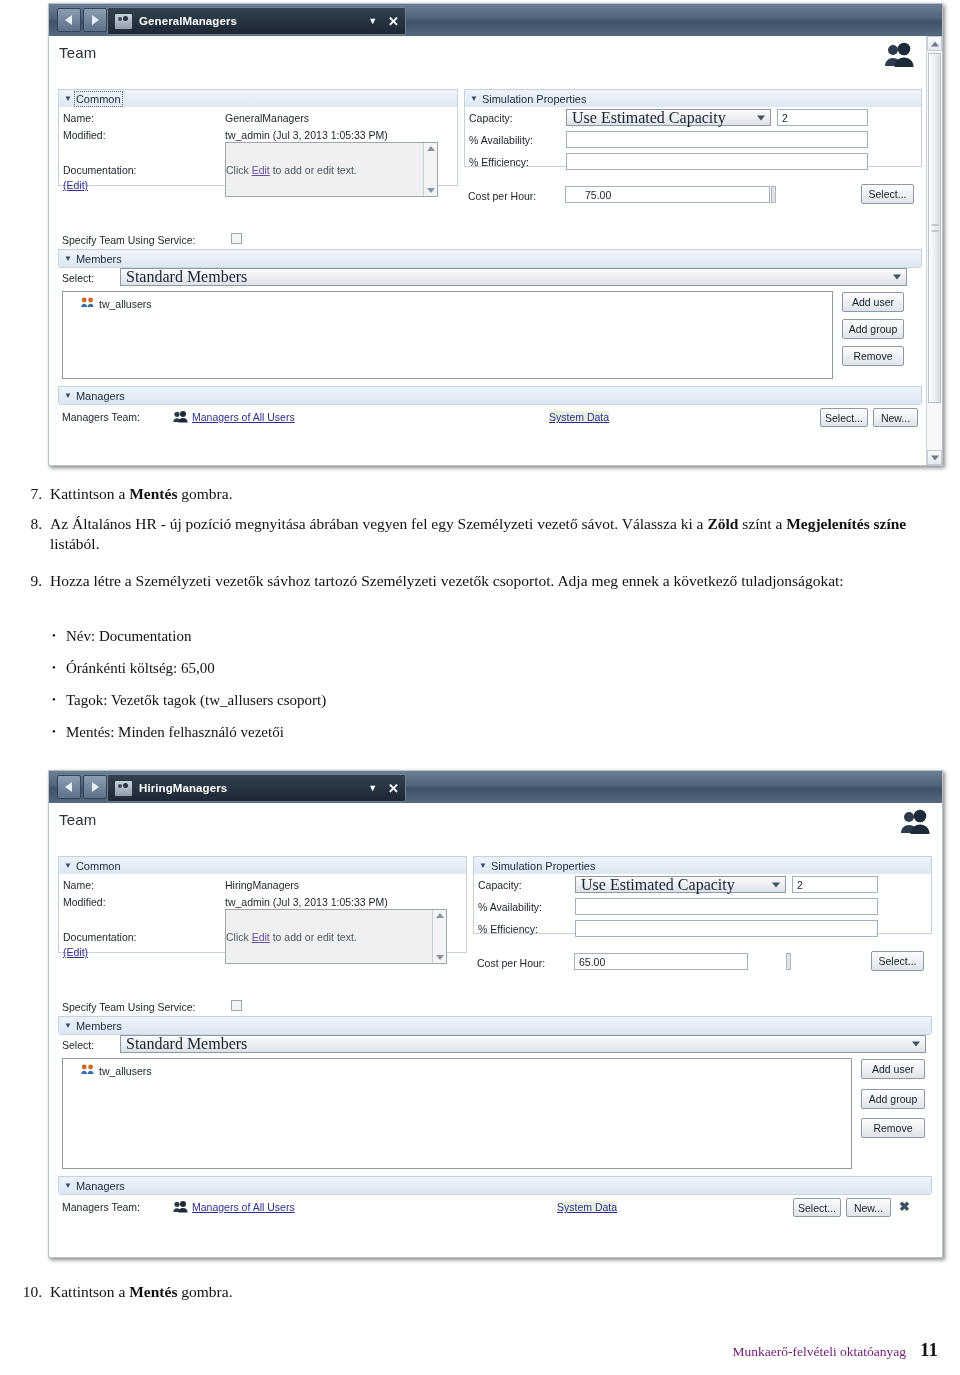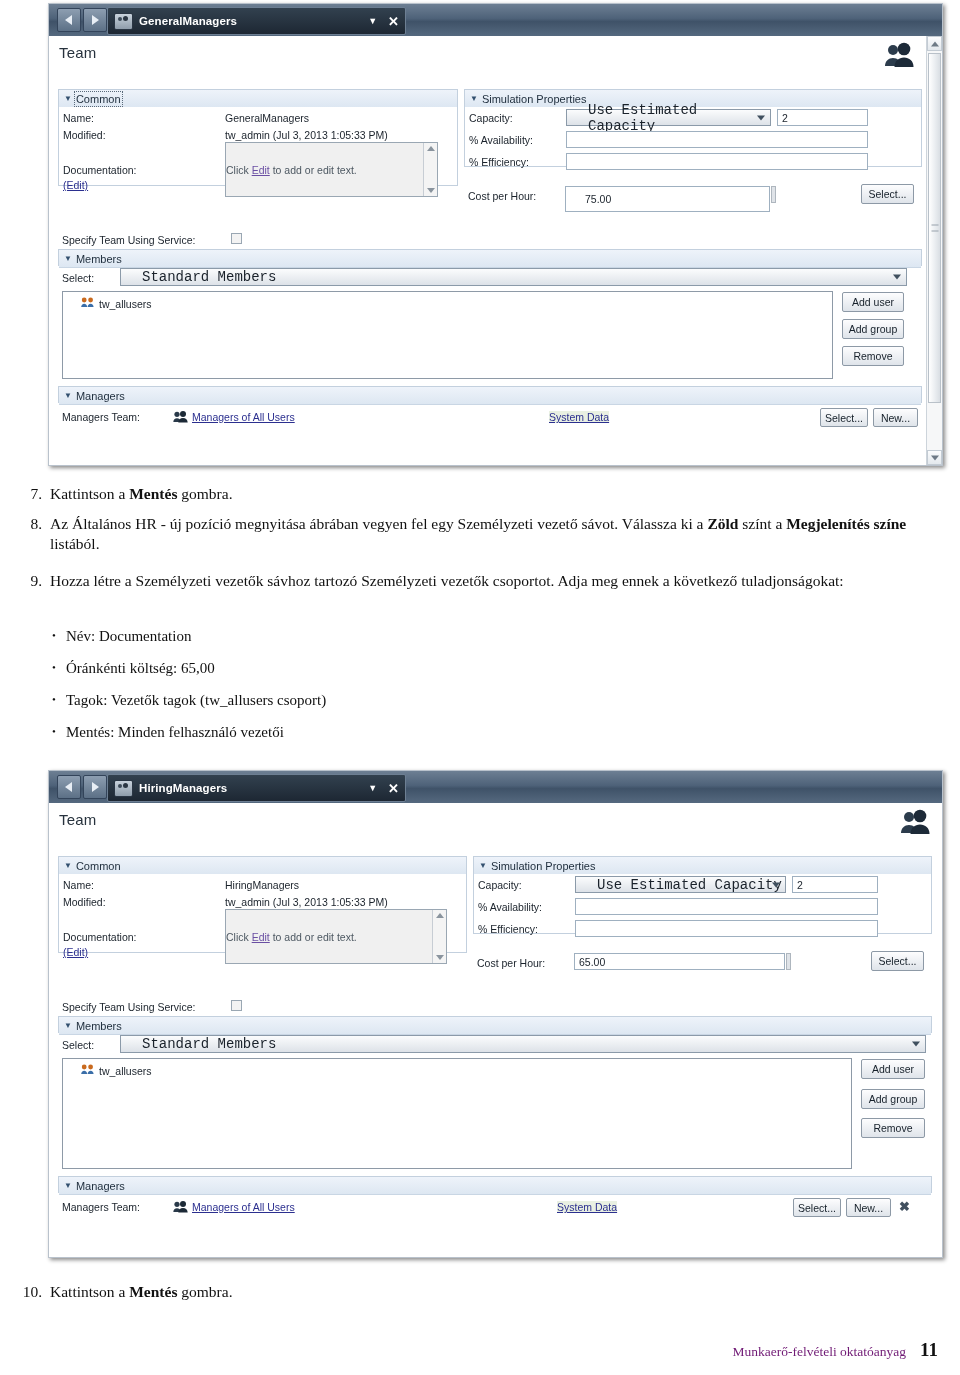--- a/index.html
+++ b/index.html
@@ -50,22 +50,22 @@
   .secbody{position:absolute;left:0;right:0;top:17px;bottom:0;background:#fff;}
 
   .lbl{position:absolute;font-family:"Liberation Sans",sans-serif;font-size:10.5px;color:#1a222b;white-space:nowrap;}
   .val{position:absolute;font-family:"Liberation Sans",sans-serif;font-size:10.5px;color:#1a222b;white-space:nowrap;}
 
   .inp{position:absolute;background:#fff;border:1px solid #9fb0c0;box-sizing:border-box;
        font-family:"Liberation Sans",sans-serif;font-size:10.5px;color:#1a222b;
        display:flex;align-items:center;padding-left:4px;}
   .combo{position:absolute;box-sizing:border-box;border:1px solid #8b9aa9;
          background:linear-gradient(to bottom,#fbfcfd,#dde2e8);
-         display:flex;align-items:center;padding-left:21px;
-         font-family:Liberation Mono, monospace;font-size:14px;color:#1a222b;}
+         display:flex;align-items:center;padding-left:5px;
+         font-family:Liberation Serif, serif;font-size:16px;color:#1a222b;}
   .combo .cc{position:absolute;right:5px;top:50%;transform:translateY(-50%);
              width:0;height:0;border-left:4px solid transparent;border-right:4px solid transparent;border-top:5px solid #40505f;}
 
   .docbox{position:absolute;background:#f0f0f0;border:1px solid #9aa7b3;box-sizing:border-box;}
   .docbox .phtext{position:absolute;left:0;right:14px;top:50%;transform:translateY(-50%);
                   text-align:left;font-family:"Liberation Sans",sans-serif;
                   font-size:10.5px;color:#4d5862;}
   .docbox .phtext u{color:#6a4fa3;}
   .docsb{position:absolute;right:0;top:0;bottom:0;width:13px;background:#f4f4f4;border-left:1px solid #c7cdd4;}
   .docsb .ar{position:absolute;left:50%;transform:translateX(-50%);width:0;height:0;
@@ -194,21 +194,21 @@
           <span></span>
         </div>
 
         <div class="lbl" style="left:4px;top:49px;">% Efficiency:</div>
         <div class="inp" style="left:101px;top:46px;width:302px;height:17px;">
           <span></span>
         </div>
       </div>
     </div>
     <div class="lbl" style="left:419px;top:154px;">Cost per Hour:</div>
-    <div class="inp" style="left:516px;top:150px;width:205px;height:26px;padding-left:19px;">
+    <div class="inp" style="left:516px;top:150px;width:205px;height:17px;padding-left:19px;">
       <span>75.00</span>
     </div>
     <div style="position:absolute;left:722px;top:150px;width:5px;height:17px;background:#dfe3e8;border:1px solid #aeb6be;box-sizing:border-box;"></div>
     <div class="btn" style="left:812px;top:148px;width:53px;height:20px;">
       <span>Select...</span>
     </div>
 
     <div class="sec" style="left:9px;top:213px;width:864px;height:17px;">
       <div class="sechead">
         <span class="caret">▼</span>
@@ -396,21 +396,21 @@
           <span></span>
         </div>
 
         <div class="lbl" style="left:4px;top:49px;">% Efficiency:</div>
         <div class="inp" style="left:101px;top:46px;width:303px;height:17px;">
           <span></span>
         </div>
       </div>
     </div>
     <div class="lbl" style="left:428px;top:154px;">Cost per Hour:</div>
-    <div class="inp" style="left:525px;top:150px;width:211px;height:17px;">
+    <div class="inp" style="left:525px;top:150px;width:174px;height:17px;">
       <span>65.00</span>
     </div>
     <div style="position:absolute;left:737px;top:150px;width:5px;height:17px;background:#dfe3e8;border:1px solid #aeb6be;box-sizing:border-box;"></div>
     <div class="btn" style="left:822px;top:148px;width:53px;height:20px;">
       <span>Select...</span>
     </div>
 
     <div class="sec" style="left:9px;top:213px;width:874px;height:17px;">
       <div class="sechead">
         <span class="caret">▼</span>

